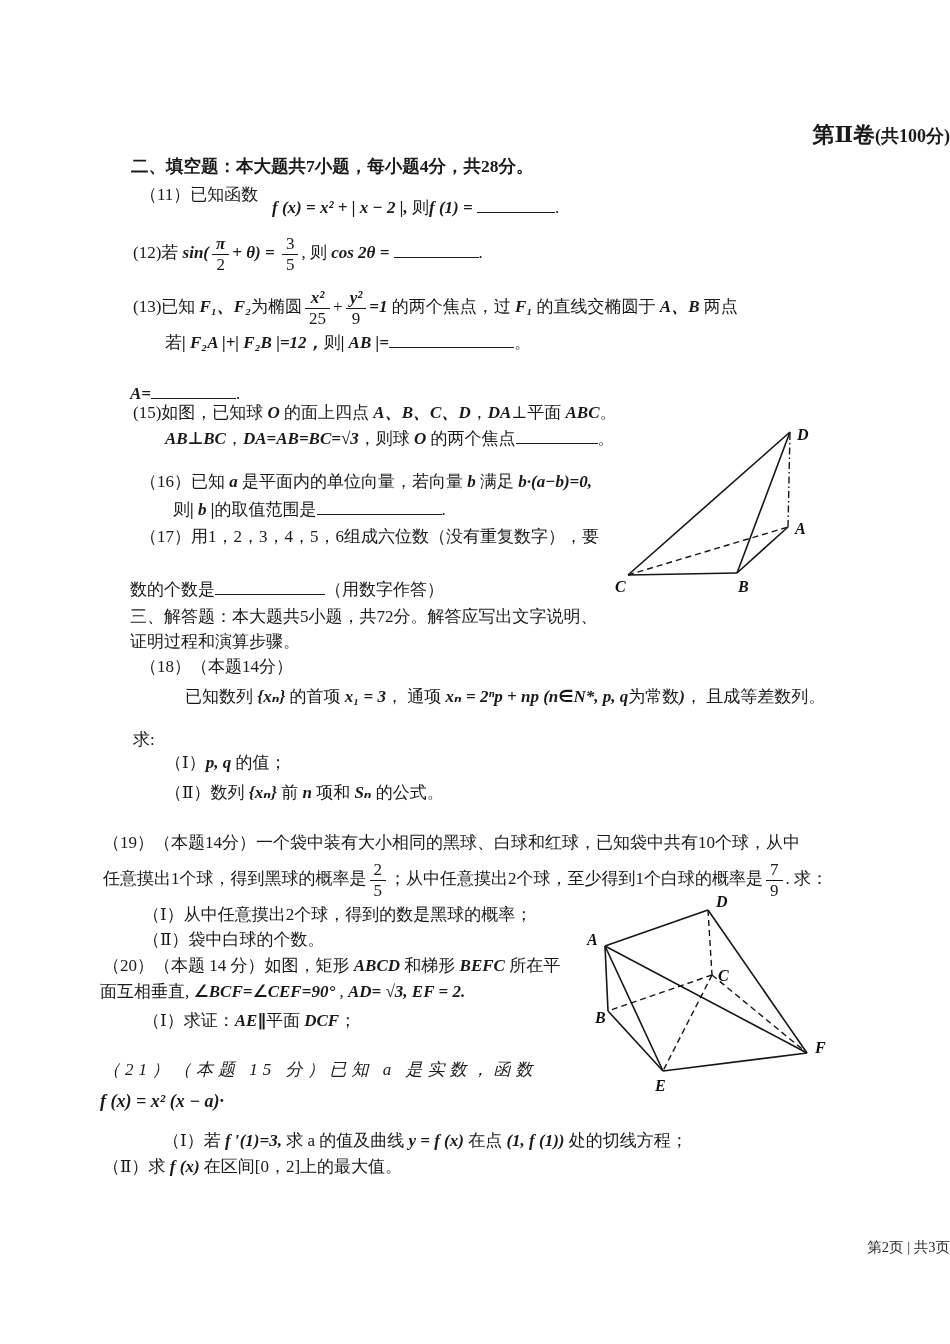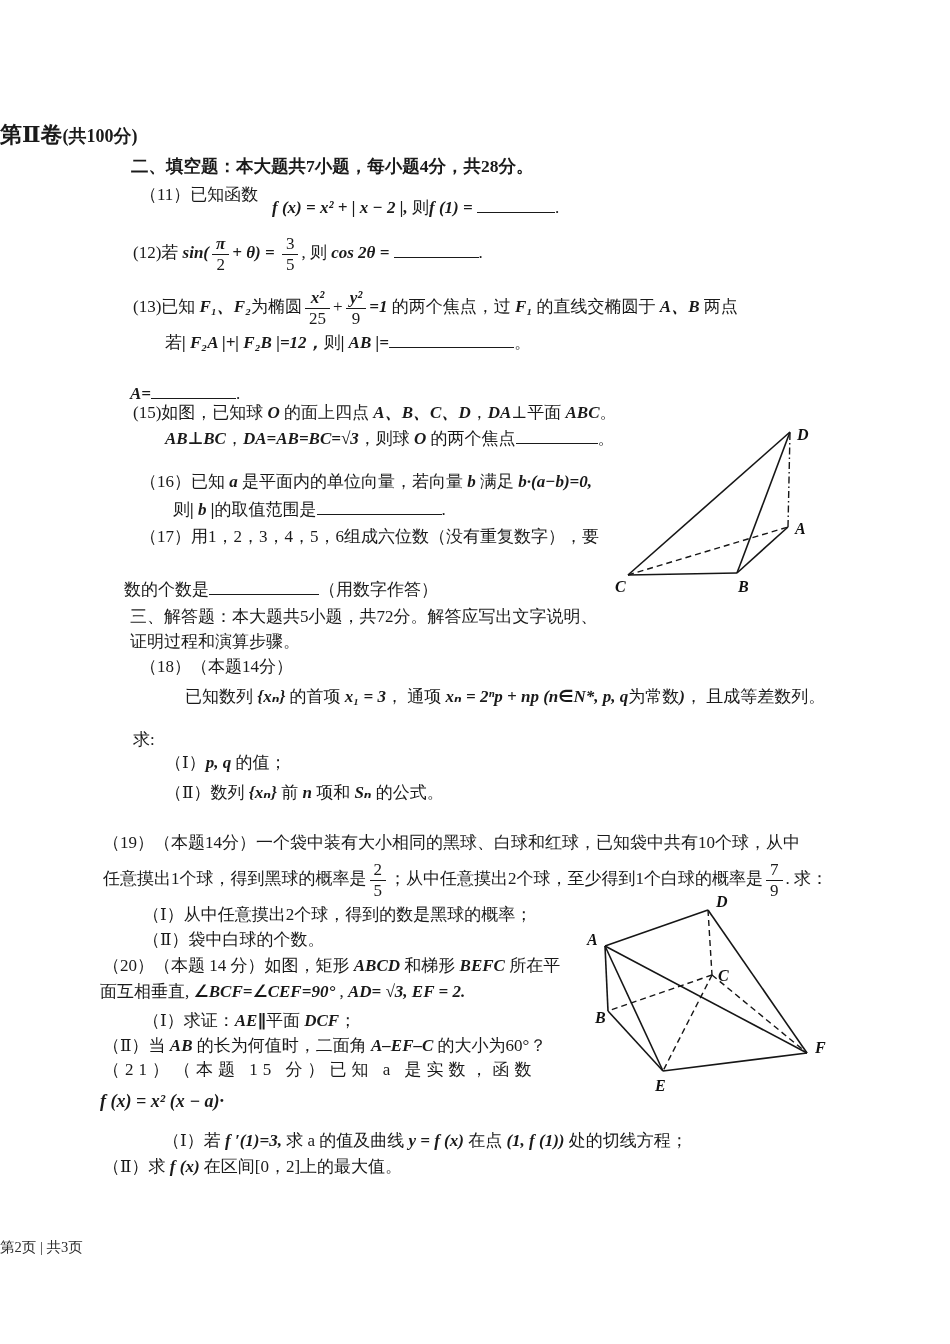--- a/index.html
+++ b/index.html
@@ -5,29 +5,29 @@
   html,body{margin:0;padding:0;background:#e8e8e8;}
   #page{
     position:relative;width:950px;height:1344px;margin:0 auto;
     background:#ffffff;color:#1a1a1a;
     font-family:"Liberation Serif","DejaVu Serif","DejaVu Sans",serif;
     font-size:17px;overflow:hidden;
   }
   .line{position:absolute;white-space:nowrap;line-height:1.25;}
   .cn{font-style:normal;}
   .math{font-style:italic;font-family:"Liberation Serif","DejaVu Sans",serif;font-weight:bold;}
-  .center{left:0;right:0;text-align:left;}
+  .center{left:0;right:0;text-align:right;}
   .title-main{font-size:22px;font-weight:bold;}
   .title-paren{font-size:18px;font-weight:bold;}
   .sec-head{font-weight:bold;font-size:17.5px;}
   .frac{display:inline-block;vertical-align:middle;text-align:center;margin:0 3px;line-height:1.1;}
   .fnum{display:block;border-bottom:1.4px solid #1a1a1a;padding:0 4px;line-height:1.15;}
   .fden{display:block;padding:0 4px;line-height:1.15;}
   .blank{display:inline-block;border-bottom:1.2px solid #1a1a1a;height:15px;vertical-align:baseline;}
-  .wide{letter-spacing:5px;}
+  .wide{letter-spacing:5px;font-style:italic;}
   .footer{font-size:14.5px;color:#2b2b2b;}
   svg{position:absolute;overflow:visible;}
   svg line{stroke:#161616;stroke-width:1.6;}
   svg line.dash{stroke-dasharray:6 4;stroke-width:1.4;}
   svg line.dashdot{stroke-dasharray:7 3 1.5 3;stroke-width:1.4;}
   svg text{font-family:"Liberation Serif","DejaVu Serif",serif;font-style:italic;font-size:16px;font-weight:bold;fill:#111;}
 </style>
 </head>
 <body>
 
@@ -80,21 +80,21 @@
   </svg>
 
   <div class="line" style="left:140px;top:471px">
     <span class="cn">（16）已知 </span><span class="math">a </span><span class="cn">是平面内的单位向量，若向量 </span><span class="math">b </span><span class="cn">满足 </span><span class="math">b·(a−b)=0,</span>
   </div>
   <div class="line" style="left:173px;top:499px">
     <span class="cn">则</span><span class="math">| b |</span><span class="cn">的取值范围是</span><span class="blank" style="width:125px"></span><span>.</span>
   </div>
 
   <div class="line" style="left:140px;top:526px">（17）用1，2，3，4，5，6组成六位数（没有重复数字），要</div>
-  <div class="line" style="left:124px;top:579px">
+  <div class="line" style="left:130px;top:579px">
     <span class="cn">数的个数是</span><span class="blank" style="width:110px"></span><span class="cn">（用数字作答）</span>
   </div>
 
   <div class="line" style="left:130px;top:606px">三、解答题：本大题共5小题，共72分。解答应写出文字说明、</div>
   <div class="line" style="left:130px;top:631px">证明过程和演算步骤。</div>
 
   <div class="line" style="left:140px;top:656px">（18）（本题14分）</div>
   <div class="line" style="left:185px;top:686px">
     <span class="cn">已知数列 </span><span class="math">{xₙ} </span><span class="cn">的首项 </span><span class="math">x₁ = 3</span><span class="cn">， 通项 </span><span class="math">xₙ = 2ⁿp + np (n∈N*, p, q</span><span class="cn">为常数</span><span class="math">)</span><span class="cn">， 且成等差数列。</span>
   </div>
@@ -114,23 +114,20 @@
   <div class="line" style="left:143px;top:929px">（Ⅱ）袋中白球的个数。</div>
 
   <div class="line" style="left:103px;top:955px">
     <span class="cn">（20）（本题 14 分）如图，矩形 </span><span class="math">ABCD </span><span class="cn">和梯形 </span><span class="math">BEFC </span><span class="cn">所在平</span>
   </div>
   <div class="line" style="left:100px;top:981px">
     <span class="cn">面互相垂直, </span><span class="math">∠BCF=∠CEF=90°</span><span class="cn"> , </span><span class="math">AD= √3, EF = 2.</span>
   </div>
   <div class="line" style="left:143px;top:1010px">
     <span class="cn">（Ⅰ）求证：</span><span class="math">AE∥</span><span class="cn">平面 </span><span class="math">DCF</span><span class="cn">；</span>
-  </div>
-  <div class="line" style="left:103px;top:1035px">
-    <span class="cn">（Ⅱ）当 </span><span class="math">AB </span><span class="cn">的长为何值时，二面角 </span><span class="math">A–EF–C </span><span class="cn">的大小为60°？</span>
   </div>
 
   <div class="line wide" style="left:103px;top:1059px">（21）（本题 15 分）已知 a 是实数，函数</div>
   <div class="line math" style="left:100px;top:1090px;font-size:18px">f (x) = x² (x − a)·</div>
   <div class="line" style="left:163px;top:1130px">
     <span class="cn">（Ⅰ）若 </span><span class="math">f ′(1)=3, </span><span class="cn">求 a 的值及曲线 </span><span class="math">y = f (x) </span><span class="cn">在点 </span><span class="math">(1, f (1)) </span><span class="cn">处的切线方程；</span>
   </div>
   <div class="line" style="left:103px;top:1156px">
     <span class="cn">（Ⅱ）求 </span><span class="math">f (x) </span><span class="cn">在区间[0，2]上的最大值。</span>
   </div>

